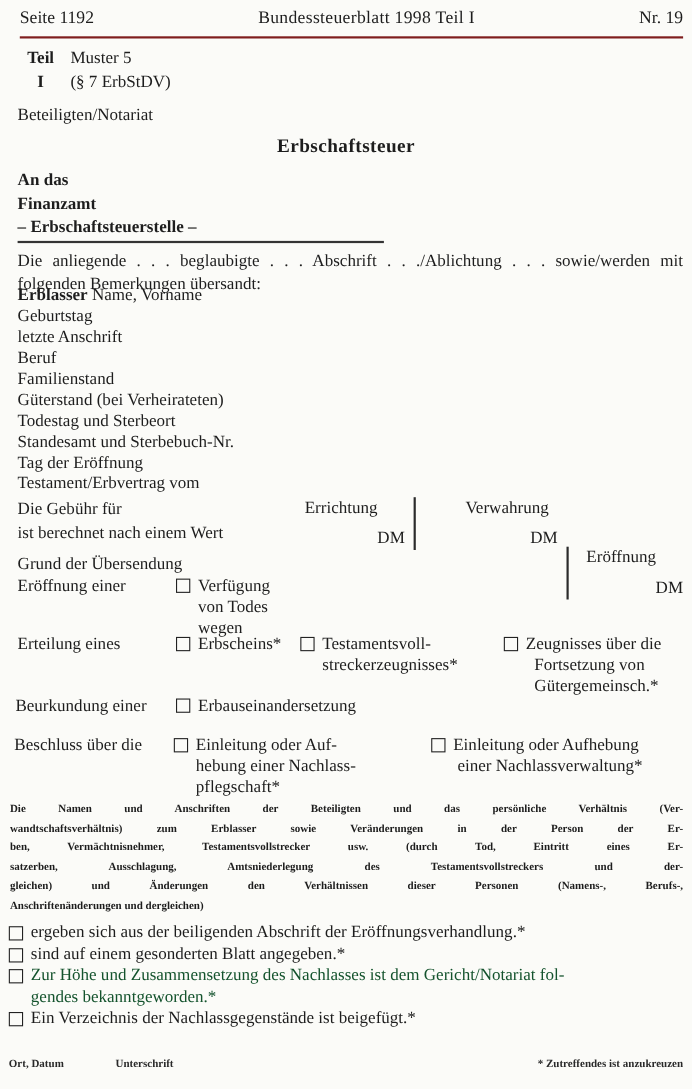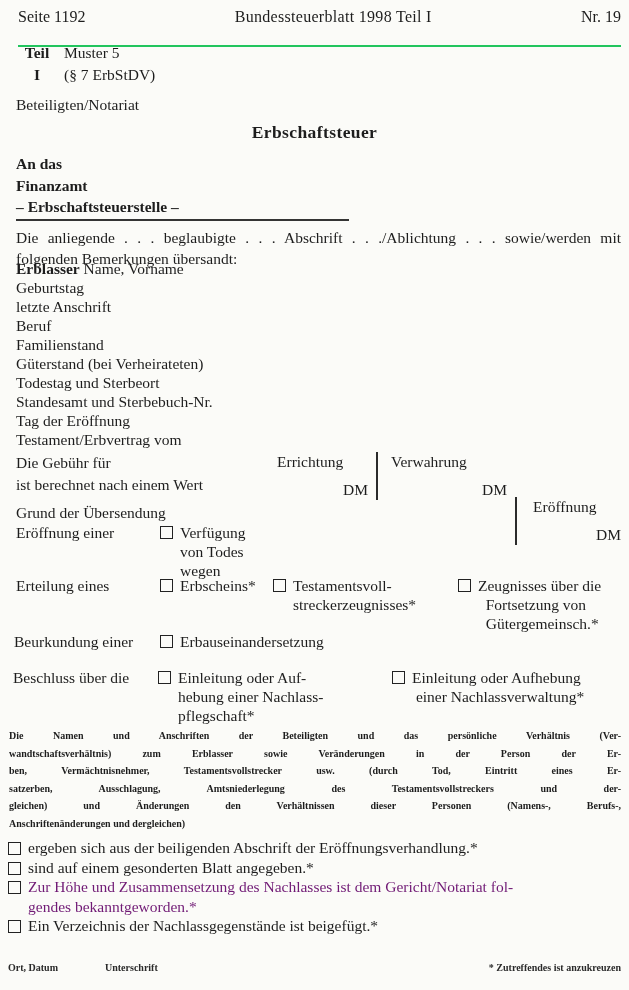--- a/index.html
+++ b/index.html
@@ -12,22 +12,22 @@
     position:relative;
     overflow:hidden;
   }
   .abs { position:absolute; }
   .bold { font-weight:700; }
 
   
   .header {
     position:absolute; top:8px; left:18px; right:8px;
     display:flex; align-items:baseline;
-    border-bottom:2px solid #22c55e;
-    padding-bottom:19px;
+    border-bottom:2px solid #7f1d1d;
+    padding-bottom:7px;
     font-size:16px;
   }
   .header .left  { flex:0 0 auto; }
   .header .mid   { flex:1 1 auto; text-align:center; letter-spacing:.3px; }
   .header .right { flex:0 0 auto; }
 
   
   .muster { position:absolute; top:42px; left:16px; display:flex; line-height:22px; }
   .muster .c1 { width:42px; text-align:center; font-weight:700; }
   .muster .c2 { padding-left:6px; }
@@ -48,21 +48,21 @@
   
   .fee { position:absolute; top:450px; left:0; width:629px; height:52px; }
   .fee-left { position:absolute; left:16px; top:2px; line-height:22px; }
   .fee-cols { position:absolute; left:270px; top:2px; height:48px; display:flex; }
   .fee-col { position:relative; height:48px; }
   .fee-col.c1 { width:106px; }
   .fee-col.c2 { width:137px; border-left:2px solid #2b2b2b; }
   .fee-col.c3 { width:108px; border-left:2px solid #2b2b2b;margin-top:45px; }
   .fee-col .hd { display:block; padding-top:1px; }
   .fee-col.c1 .hd { padding-left:7px; }
-  .fee-col.c2 .hd { padding-left:13px; }
+  .fee-col.c2 .hd { padding-left:29px;text-align:center; }
   .fee-col.c3 .hd { padding-left:16px; }
   .fee-col .dm { position:absolute; bottom:1px; right:8px; }
   .fee-col.c3 .dm { right:4px; }
 
   .grund { position:absolute; top:504px; left:16px; }
 
   .row { position:absolute; left:0; width:629px; line-height:19px; }
   .row .rlabel { position:absolute; left:16px; top:0; }
   .opt { position:absolute; top:0; display:flex; align-items:flex-start; }
   .cb {
@@ -89,21 +89,21 @@
   
   .notice { position:absolute; top:727px; left:9px; width:612px; line-height:17.5px; font-size:10px;font-weight:bold; }
   .notice-line { text-align:justify; text-align-last:justify; }
   .notice-line.last { text-align-last:left; }
 
   
   .statements { position:absolute; top:838px; left:8px; width:613px; line-height:19.5px; }
   .stmt { display:flex; align-items:flex-start; }
   .stmt .cb { margin-top:4px; }
   .stmt .txt { white-space:pre-wrap; }
-  .faded { color:#701a75; }
+  .faded { color:#14532d; }
 
   
   .footer { position:absolute; top:962px; left:0; width:629px; font-size:10px; font-weight:700; color:#2a2a2a; }
   .footer .place { position:absolute; left:8px; top:0; }
   .footer .sig   { position:absolute; left:105px; top:0; }
   .footer .note  { position:absolute; right:8px; top:0; }
 </style>
 </head>
 <body>
 

